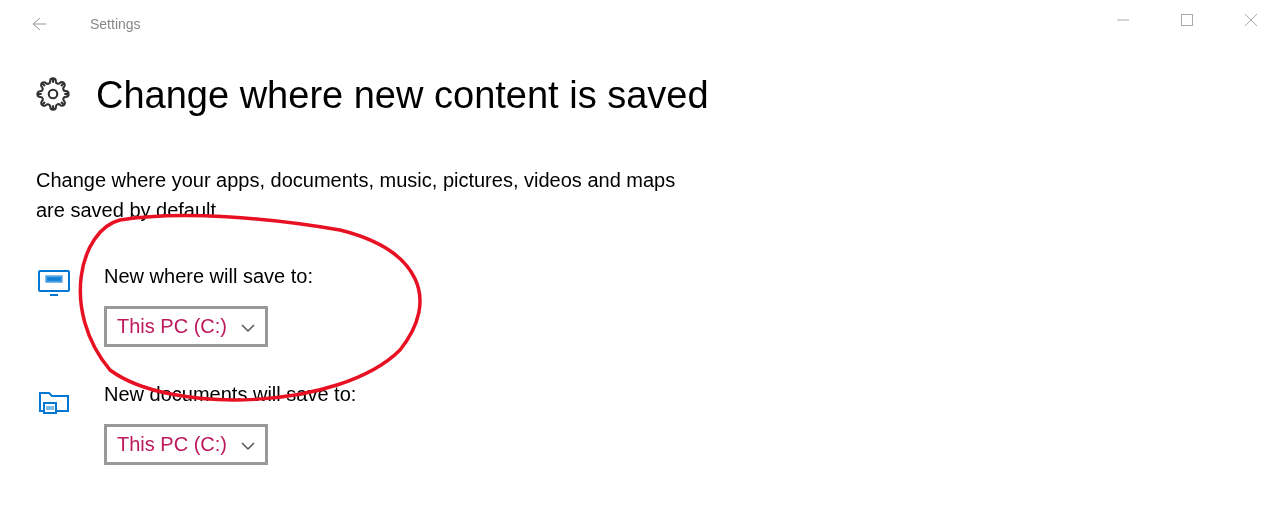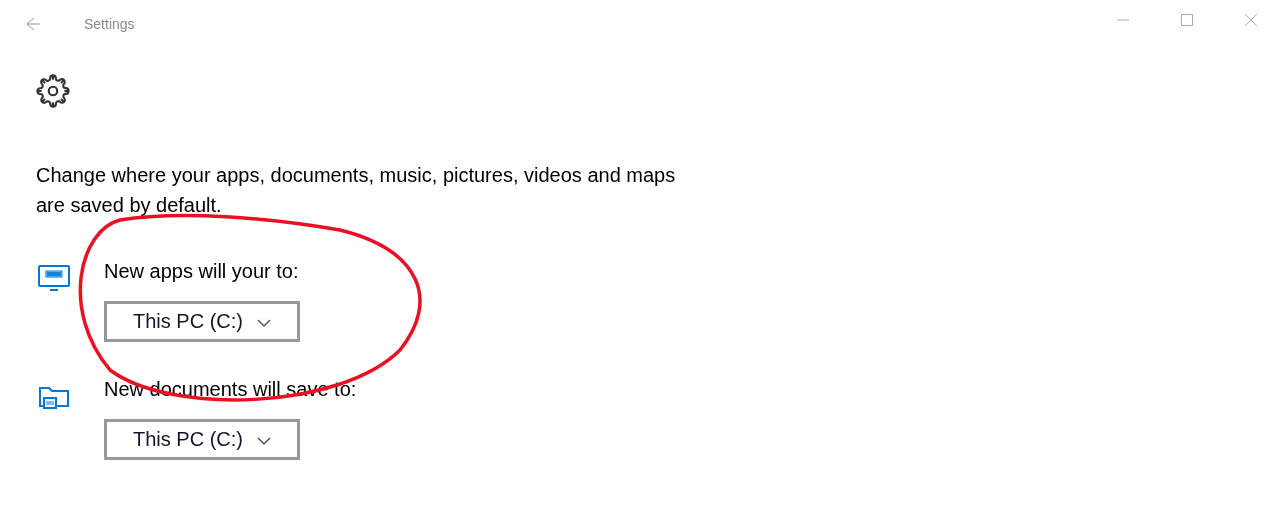--- a/index.html
+++ b/index.html
@@ -12,21 +12,21 @@
       background: #ffffff;
       width: 1283px;
       height: 522px;
       overflow: hidden;
       position: relative;
     }
     .title-bar {
       height: 48px;
       display: flex;
       align-items: center;
-      padding: 0 8px;
+      padding: 0 14px;
       position: relative;
     }
     .back-btn {
       width: 48px;
       height: 48px;
       display: flex;
       align-items: center;
       justify-content: center;
       color: #999;
     }
@@ -97,24 +97,24 @@
     }
     .setting-label {
       font-size: 20px;
       color: #000;
       font-weight: 400;
     }
     .dropdown {
       display: inline-flex;
       align-items: center;
       border: 3px solid #999;
-      padding: 6px 26px;
+      padding: 6px 10px;
       gap: 14px;
       font-size: 20px;
-      color: #0f172a;
+      color: #be185d;
       cursor: pointer;
       width: fit-content;
     }
     .chevron {
       color: #555;
     }
     .annotation-circle {
       position: absolute;
       left: 60px;
       top: 200px;
@@ -153,20 +153,21 @@
 
 <div class="content">
   <div class="page-header">
     <span class="gear-icon">
       <svg width="34" height="34" viewBox="0 0 24 24" fill="none" stroke="currentColor" stroke-width="1.5">
         <circle cx="12" cy="12" r="3"></circle>
         <path d="M12 1 L12 4 M12 20 L12 23 M4.22 4.22 L6.34 6.34 M17.66 17.66 L19.78 19.78 M1 12 L4 12 M20 12 L23 12 M4.22 19.78 L6.34 17.66 M17.66 6.34 L19.78 4.22"></path>
         <path d="M19.4 15a1.65 1.65 0 0 0 .33 1.82l.06.06a2 2 0 0 1 0 2.83 2 2 0 0 1-2.83 0l-.06-.06a1.65 1.65 0 0 0-1.82-.33 1.65 1.65 0 0 0-1 1.51V21a2 2 0 0 1-2 2 2 2 0 0 1-2-2v-.09A1.65 1.65 0 0 0 9 19.4a1.65 1.65 0 0 0-1.82.33l-.06.06a2 2 0 0 1-2.83 0 2 2 0 0 1 0-2.83l.06-.06a1.65 1.65 0 0 0 .33-1.82 1.65 1.65 0 0 0-1.51-1H3a2 2 0 0 1-2-2 2 2 0 0 1 2-2h.09A1.65 1.65 0 0 0 4.6 9a1.65 1.65 0 0 0-.33-1.82l-.06-.06a2 2 0 0 1 0-2.83 2 2 0 0 1 2.83 0l.06.06a1.65 1.65 0 0 0 1.82.33H9a1.65 1.65 0 0 0 1-1.51V3a2 2 0 0 1 2-2 2 2 0 0 1 2 2v.09a1.65 1.65 0 0 0 1 1.51 1.65 1.65 0 0 0 1.82-.33l.06-.06a2 2 0 0 1 2.83 0 2 2 0 0 1 0 2.83l-.06.06a1.65 1.65 0 0 0-.33 1.82V9a1.65 1.65 0 0 0 1.51 1H21a2 2 0 0 1 2 2 2 2 0 0 1-2 2h-.09a1.65 1.65 0 0 0-1.51 1z"></path>
       </svg>
     </span>
+    <h1 class="page-title">Change where new content is saved</h1>
   </div>
 
   <p class="description">Change where your apps, documents, music, pictures, videos and maps are saved by default.</p>
 
   <div class="setting-row">
     <div class="setting-icon">
       <svg width="36" height="36" viewBox="0 0 36 36" fill="none" stroke="currentColor" stroke-width="2">
         <rect x="3" y="6" width="30" height="20" rx="1"></rect>
         <rect x="10" y="11" width="16" height="6" fill="none" stroke-width="1"></rect>
         <circle cx="12" cy="13" r="0.5" fill="currentColor"></circle>
@@ -180,21 +181,21 @@
         <circle cx="14" cy="15" r="0.5" fill="currentColor"></circle>
         <circle cx="16" cy="15" r="0.5" fill="currentColor"></circle>
         <circle cx="18" cy="15" r="0.5" fill="currentColor"></circle>
         <circle cx="20" cy="15" r="0.5" fill="currentColor"></circle>
         <circle cx="22" cy="15" r="0.5" fill="currentColor"></circle>
         <circle cx="24" cy="15" r="0.5" fill="currentColor"></circle>
         <line x1="14" y1="30" x2="22" y2="30"></line>
       </svg>
     </div>
     <div class="setting-body">
-      <div class="setting-label">New apps will your to:</div>
+      <div class="setting-label">New where will save to:</div>
       <div class="dropdown">
         <span>This PC (C:)</span>
         <span class="chevron">
           <svg width="14" height="10" viewBox="0 0 14 10" fill="none" stroke="currentColor" stroke-width="1.5">
             <path d="M1 2 L7 8 L13 2"></path>
           </svg>
         </span>
       </div>
     </div>
   </div>

